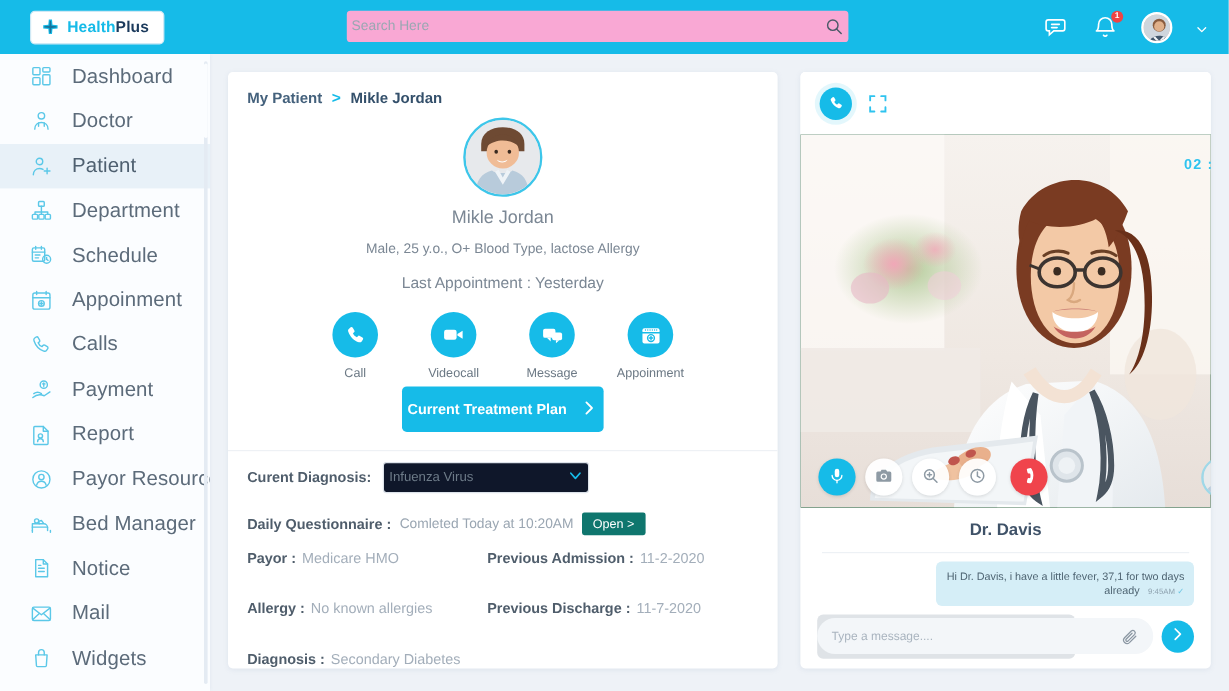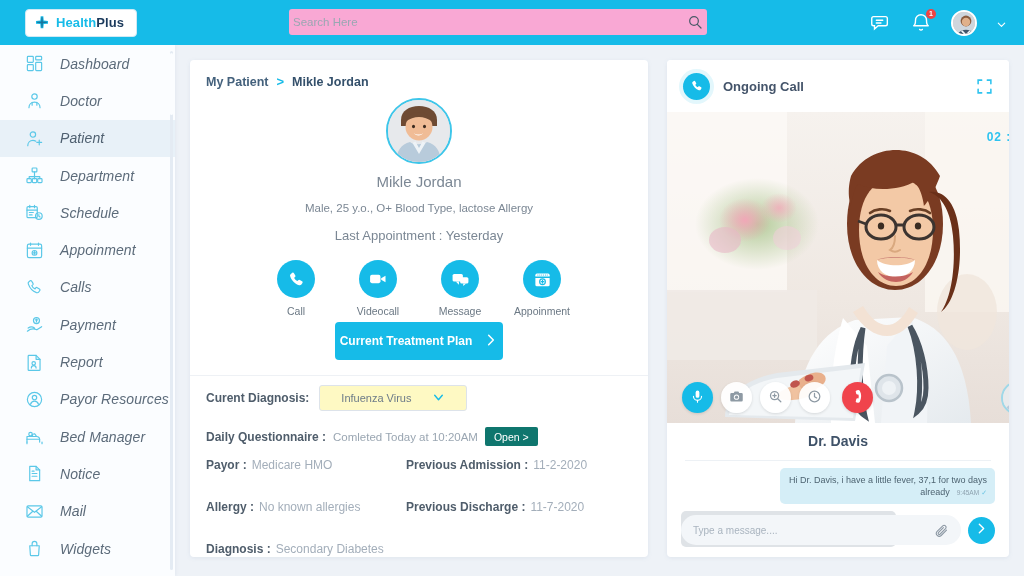--- a/index.html
+++ b/index.html
@@ -58,21 +58,21 @@
     position:absolute; top:45px; left:0; width:175px; height:531px;
     background:#fbfdff; overflow:hidden; z-index:20;
     box-shadow:1px 0 3px rgba(100,130,160,.08);
   }
   .nav-item {
     height:37.3px; display:flex; align-items:center; padding-left:25px; gap:16px;
     cursor:pointer; position:relative;
   }
   .nav-item.active { background:#e8f1f8; }
   .nav-ico { width:19px; height:19px; flex:none; display:block; }
-  .nav-label { font-size:14px; color:#5c6b7a; white-space:nowrap; letter-spacing:.1px;font-style:italic; }
+  .nav-label { font-size:17px; color:#5c6b7a; white-space:nowrap; letter-spacing:.1px; }
   .nav-item.active .nav-label { color:#4f6070; }
   .sb-track {
     position:absolute; right:2px; top:6px; width:3px; height:519px;
     background:#e4ebf3; border-radius:2px;
   }
   .sb-thumb {
     position:absolute; right:2px; top:8px; width:3px; height:62px;
     background:#fbfdff; border-radius:2px;
   }
 
@@ -115,23 +115,23 @@
     color:#fff; font-size:12px; font-weight:bold; cursor:pointer;
     display:flex; align-items:center; justify-content:center; gap:12px;
     font-family:"Liberation Sans", sans-serif;
   }
 
   .divider { position:absolute; left:0; right:0; top:315px; height:1px; background:#eef1f5; }
 
   .row-diag { position:absolute; left:16px; top:325px; display:flex; align-items:center; gap:10px; }
   .lbl-bold { font-size:12px; font-weight:bold; color:#4f5d6b; }
   .select-box {
-    width:148px; height:26px; border:1px solid #dde3ea; border-radius:3px;
-    display:flex; align-items:center; justify-content:space-between; padding:0 21px;
-    font-size:11px; color:#6d7b88; background:#fef9c3; cursor:pointer;
+    width:172px; height:26px; border:1px solid #dde3ea; border-radius:3px;
+    display:flex; align-items:center; justify-content:space-between; padding:0 4px;
+    font-size:11px; color:#6d7b88; background:#0f172a; cursor:pointer;
   }
 
   .row-quest { position:absolute; left:16px; top:367px; display:flex; align-items:center; gap:7px; }
   .q-val { font-size:11.5px; color:#9aa6b2; }
   .open-btn {
     background:#0f766e; color:#fff; border:0; border-radius:2px; height:19px;
     padding:0 9px; font-size:10.5px; cursor:pointer; font-family:"Liberation Sans", sans-serif;
     display:flex; align-items:center; gap:4px;
   }
 
@@ -555,21 +555,20 @@
     </div>
 
     <div class="card call-card">
 
       <div class="call-head">
         <span class="call-head-ico">
           <svg width="14" height="14" viewBox="0 0 24 24" fill="#fff">
             <path d="M6.6 3.5a1.6 1.6 0 0 1 2.2.5l1.7 2.8a1.6 1.6 0 0 1-.3 2l-1.2 1c.6 1.7 2.5 3.6 4.2 4.2l1-1.2a1.6 1.6 0 0 1 2-.3l2.8 1.7c.8.5 1 1.5.5 2.2l-1.3 1.9c-.6.9-1.8 1.2-3 .9C10.3 17.9 6 13.6 4 7.9c-.4-1.2 0-2.4.9-3z"></path>
           </svg>
         </span>
-        <span class="call-title">Ongoing Call</span>
         <span class="expand-ico">
           <svg width="17" height="17" viewBox="0 0 24 24" fill="none" stroke="#2ec3ef" stroke-width="2.2" stroke-linecap="round">
             <polyline points="3,8 3,3 8,3"></polyline>
               <polyline points="16,3 21,3 21,8"></polyline>
             <polyline points="21,16 21,21 16,21"></polyline>
               <polyline points="8,21 3,21 3,16"></polyline>
           </svg>
         </span>
       </div>
 

